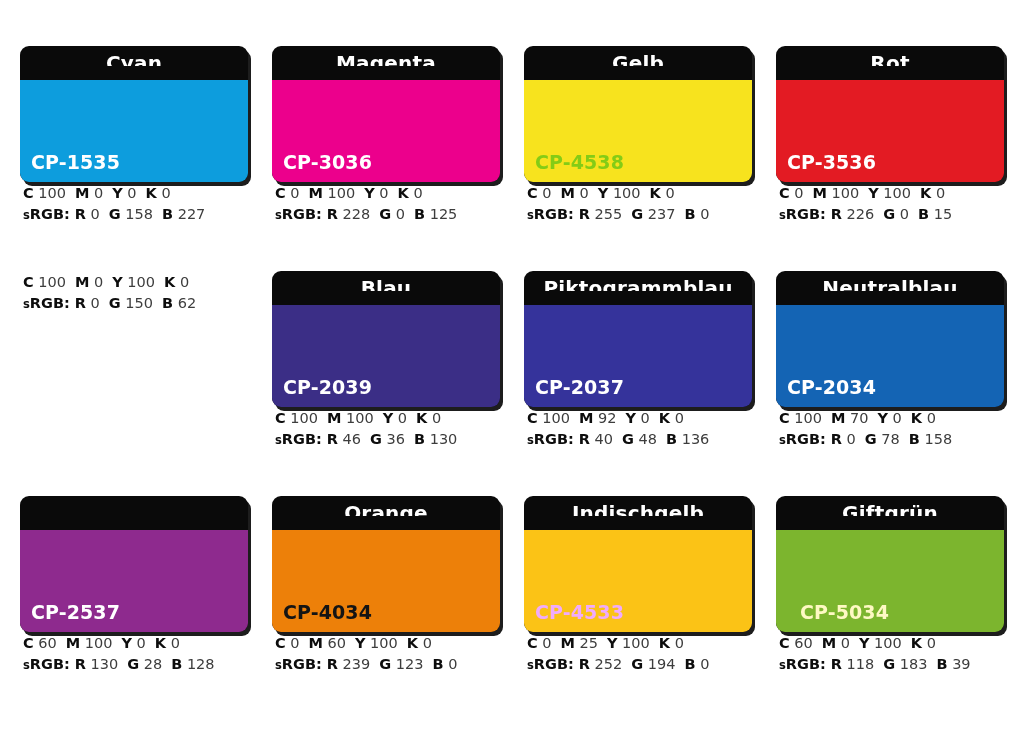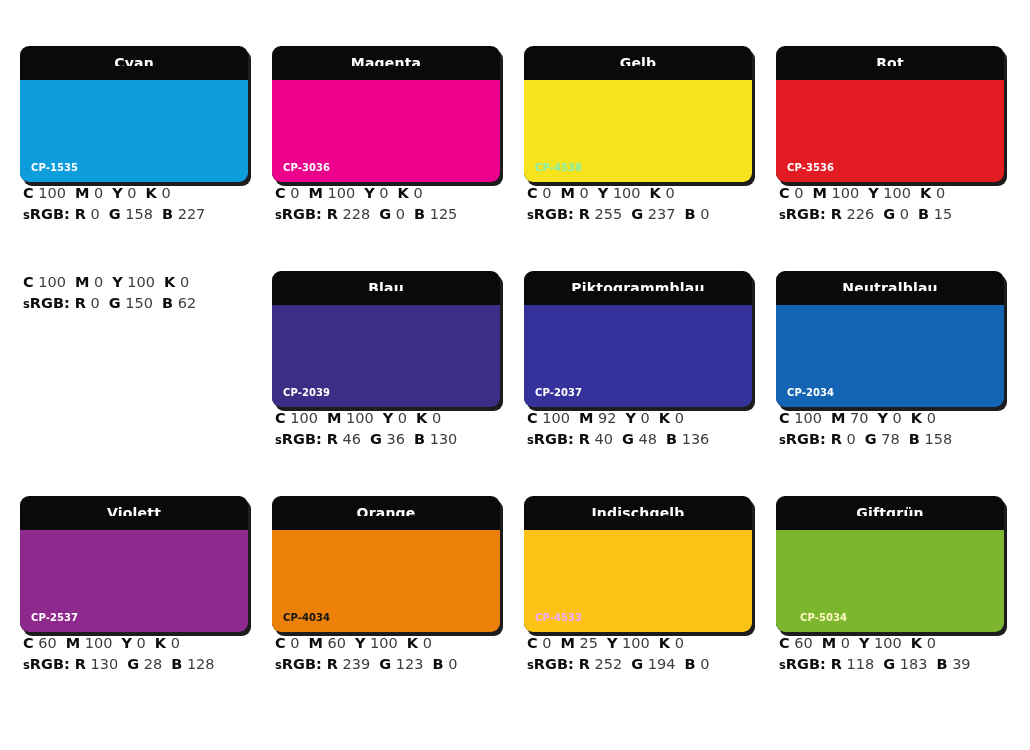--- a/index.html
+++ b/index.html
@@ -50,42 +50,42 @@
 
   .chip-title {
     position: absolute;
     top: 0;
     left: 0;
     right: 0;
     height: 20px;
     line-height: 34px;
     text-align: center;
     color: #ffffff;
-    font-size: 14px;
+    font-size: 20px;
     font-weight: bold;
     letter-spacing: 0.2px;
     white-space: nowrap;
     overflow: hidden;
   }
 
   .chip-fill {
     position: absolute;
     left: 0;
     right: 0;
     top: 34px;
     bottom: 0;
     border-bottom-left-radius: 7px;
     border-bottom-right-radius: 7px;
   }
 
   .chip-code {
     position: absolute;
     left: 11px;
     bottom: 9px;
-    font-size: 10px;
+    font-size: 19px;
     font-weight: bold;
     letter-spacing: 0.1px;
     white-space: nowrap;
   }
 
   
   .values {
     margin-top: 1px;
     padding-left: 3px;
     color: #1a1a1a;
@@ -145,21 +145,21 @@
         </div>
         <div class="values">
           <div class="vline"><span class="pair"><span class="k">C</span> <span class="v">0</span></span><span class="pair"><span class="k">M</span> <span class="v">100</span></span><span class="pair"><span class="k">Y</span> <span class="v">0</span></span><span class="pair"><span class="k">K</span> <span class="v">0</span></span></div>
           <div class="vline"><span class="srgb-label"><span class="small-s">s</span><span>RGB:</span></span><span class="pair"><span class="k">R</span> <span class="v">228</span></span><span class="pair"><span class="k">G</span> <span class="v">0</span></span><span class="pair"><span class="k">B</span> <span class="v">125</span></span></div>
         </div>
       </div>
       <div class="card">
         <div class="chip">
           <div class="chip-title">Gelb</div>
           <div class="chip-fill" style="background: rgb(247, 227, 30);"></div>
-          <div class="chip-code" style="color: #86efac;">CP-4538</div>
+          <div class="chip-code" style="color: #84cc16;">CP-4538</div>
         </div>
         <div class="values">
           <div class="vline"><span class="pair"><span class="k">C</span> <span class="v">0</span></span><span class="pair"><span class="k">M</span> <span class="v">0</span></span><span class="pair"><span class="k">Y</span> <span class="v">100</span></span><span class="pair"><span class="k">K</span> <span class="v">0</span></span></div>
           <div class="vline"><span class="srgb-label"><span class="small-s">s</span><span>RGB:</span></span><span class="pair"><span class="k">R</span> <span class="v">255</span></span><span class="pair"><span class="k">G</span> <span class="v">237</span></span><span class="pair"><span class="k">B</span> <span class="v">0</span></span></div>
         </div>
       </div>
       <div class="card">
         <div class="chip">
           <div class="chip-title">Rot</div>
           <div class="chip-fill" style="background: rgb(227, 27, 35);"></div>
@@ -204,21 +204,20 @@
           <div class="chip-fill" style="background: rgb(20, 100, 180);"></div>
           <div class="chip-code" style="color: rgb(255, 255, 255); margin-top: 20px;">CP-2034</div>
         </div>
         <div class="values">
           <div class="vline"><span class="pair"><span class="k">C</span> <span class="v">100</span></span><span class="pair"><span class="k">M</span> <span class="v">70</span></span><span class="pair"><span class="k">Y</span> <span class="v">0</span></span><span class="pair"><span class="k">K</span> <span class="v">0</span></span></div>
           <div class="vline"><span class="srgb-label"><span class="small-s">s</span><span>RGB:</span></span><span class="pair"><span class="k">R</span> <span class="v">0</span></span><span class="pair"><span class="k">G</span> <span class="v">78</span></span><span class="pair"><span class="k">B</span> <span class="v">158</span></span></div>
         </div>
       </div>
       <div class="card">
         <div class="chip">
-          <div class="chip-title">Violett</div>
           <div class="chip-fill" style="background: rgb(142, 42, 142);"></div>
           <div class="chip-code" style="color: rgb(255, 255, 255);">CP-2537</div>
         </div>
         <div class="values">
           <div class="vline"><span class="pair"><span class="k">C</span> <span class="v">60</span></span><span class="pair"><span class="k">M</span> <span class="v">100</span></span><span class="pair"><span class="k">Y</span> <span class="v">0</span></span><span class="pair"><span class="k">K</span> <span class="v">0</span></span></div>
           <div class="vline"><span class="srgb-label"><span class="small-s">s</span><span>RGB:</span></span><span class="pair"><span class="k">R</span> <span class="v">130</span></span><span class="pair"><span class="k">G</span> <span class="v">28</span></span><span class="pair"><span class="k">B</span> <span class="v">128</span></span></div>
         </div>
       </div>
       <div class="card">
         <div class="chip">

